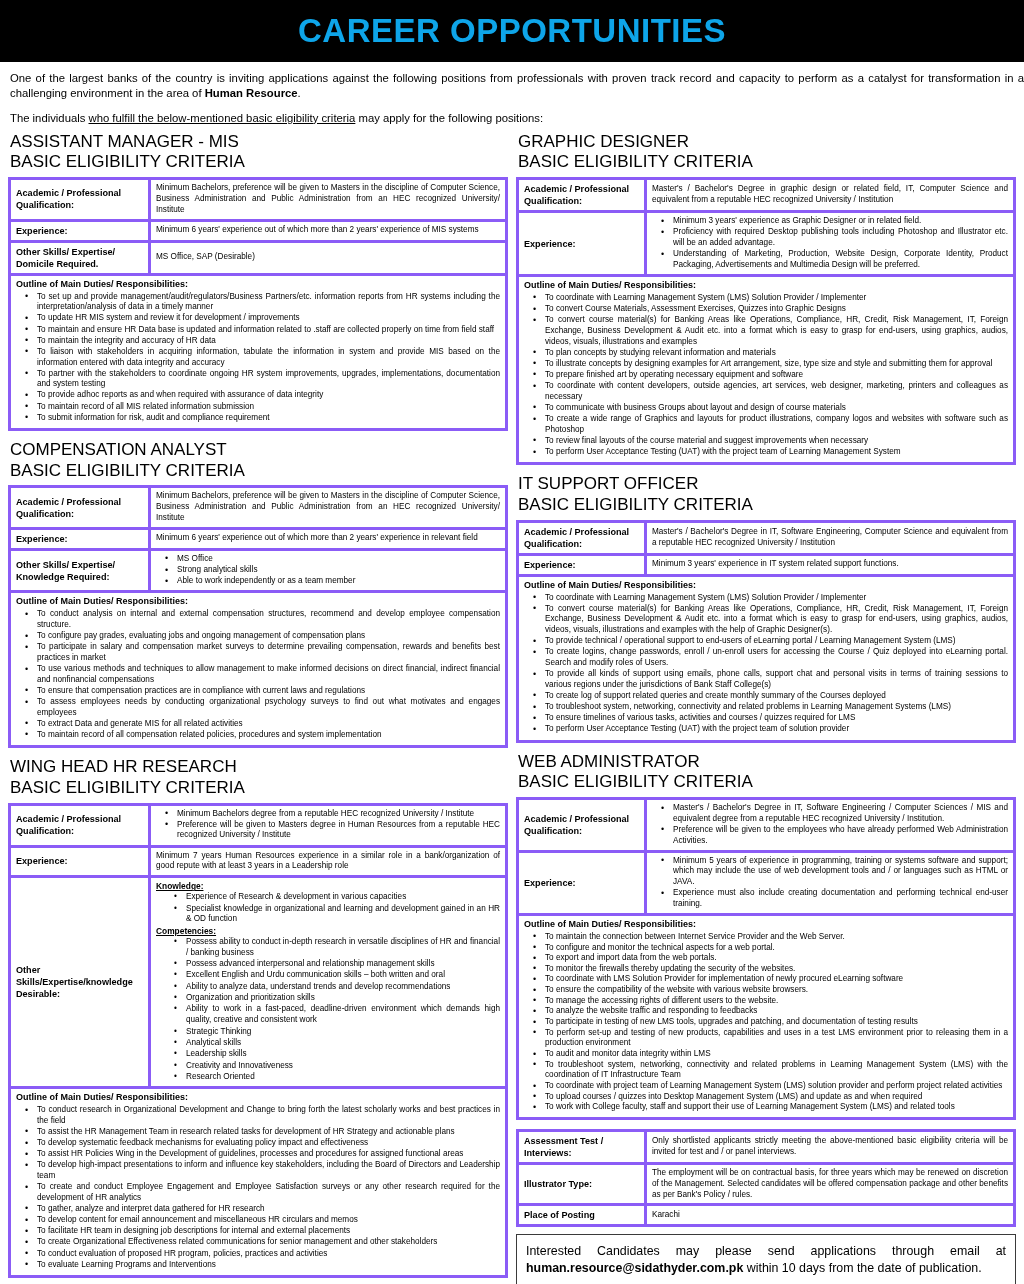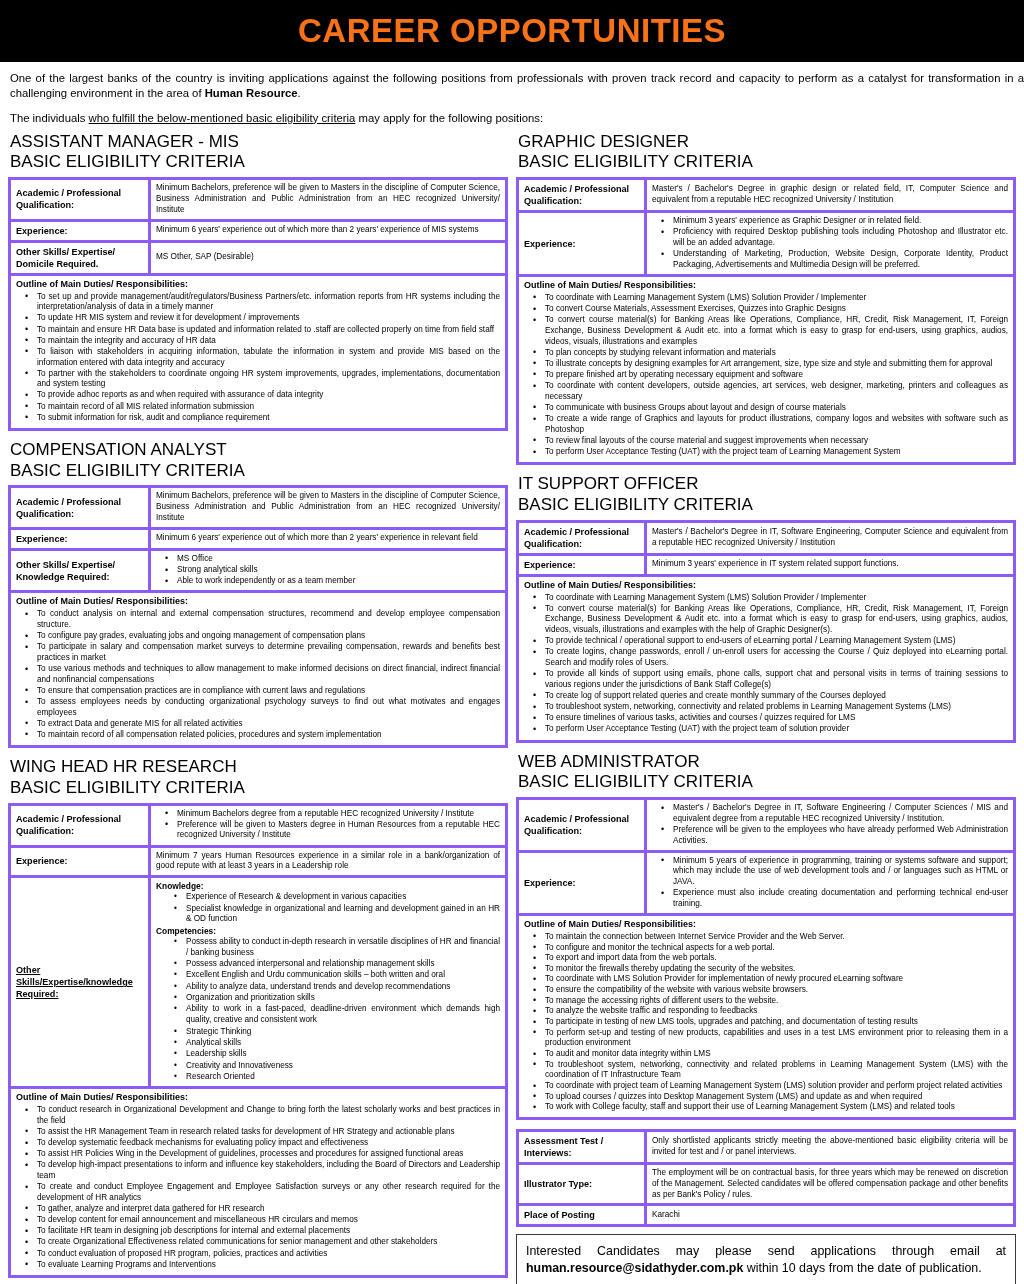--- a/index.html
+++ b/index.html
@@ -8,21 +8,21 @@
     width:1024px; height:1284px;
     background:#ffffff;
     font-family:"Liberation Sans", sans-serif;
     color:#000;
     overflow:hidden;
   }
   .page { width:1024px; height:1284px; position:relative; background:#fff; }
 
   
   .masthead {
-    background:#000; color:#f97316;
+    background:#000; color:#0ea5e9;
     height:62px;
     display:flex; align-items:center; justify-content:center;
   }
   .masthead h1 {
     margin:0;
     font-size:33px; font-weight:bold;
     letter-spacing:0.5px;
   }
 
   
@@ -48,41 +48,41 @@
   table.spec td {
     border:3px solid #8b5cf6;
     padding:3px 5px;
     vertical-align:middle;
     font-size:8.2px;
     line-height:1.32;
   }
   table.spec td.lbl {
     width:140px; font-weight:bold; font-size:9.1px; vertical-align:middle;
   }
-  table.spec td.lbl.top { vertical-align:middle;text-decoration:underline; }
+  table.spec td.lbl.top { vertical-align:middle; }
   table.spec td.val { text-align:justify; }
   table.spec td.val.jst { text-align:justify; }
   .duties-cell { padding:3px 5px 4px 5px !important; }
   .duties-head { font-weight:bold; font-size:9px; margin-bottom:1px; }
 
   ul.bul { margin:0; padding:0 0 0 21px; list-style:none; }
   ul.bul li {
     position:relative; margin:0 0 0.5px 0;
     font-size:8.2px; line-height:1.3; text-align:justify;
   }
   ul.bul li:before {
     content:"\2022"; position:absolute; left:-12px; top:-0.5px; font-size:9px;
   }
   ul.bul.tight li { margin-bottom:0; }
 
   ul.inner { margin:0; padding:0 0 0 30px; list-style:none; }
   ul.inner li { position:relative; font-size:8.2px; line-height:1.32; text-align:justify; margin-bottom:0.5px; }
   ul.inner li:before { content:"\2022"; position:absolute; left:-12px; }
 
-  .grp-head { font-weight:bold; font-size:8.4px; margin:0 0 0 0; }
+  .grp-head { font-weight:bold; text-decoration:underline; font-size:8.4px; margin:0 0 0 0; }
 
   
   .col-right table.spec td.lbl { width:128px; }
 
   
   .notice {
     border:1px solid #3a3a3a;
     margin-top:7px;
     padding:8px 9px 6px 9px;
   }
@@ -124,21 +124,21 @@
           </tr>
           <tr>
             <td class="lbl">Experience:</td>
             <td class="val">Minimum 6 years' experience out of which more than 2 years' experience of MIS systems</td>
           </tr>
           <tr>
             <td class="lbl">
               <span>Other Skills/ Expertise/</span><br>
               <span>Domicile Required.</span>
             </td>
-            <td class="val">MS Other, SAP (Desirable)</td>
+            <td class="val">MS Office, SAP (Desirable)</td>
           </tr>
           <tr>
             <td class="duties-cell" colspan="2">
               <div class="duties-head">Outline of Main Duties/ Responsibilities:</div>
               <ul class="bul">
                     <li>To set up and provide management/audit/regulators/Business Partners/etc. information reports from HR systems including the interpretation/analysis of data in a timely manner</li>
                     <li>To update HR MIS system and review it for development / improvements</li>
                     <li>To maintain and ensure HR Data base is updated and information related to .staff are collected properly on time from field staff</li>
                     <li>To maintain the integrity and accuracy of HR data</li>
                     <li>To liaison with stakeholders in acquiring information, tabulate the information in system and provide MIS based on the information entered with data integrity and accuracy</li>
@@ -223,21 +223,21 @@
             </td>
           </tr>
           <tr>
             <td class="lbl">Experience:</td>
             <td class="val jst">Minimum 7 years Human Resources experience in a similar role in a bank/organization of good repute with at least 3 years in a Leadership role</td>
           </tr>
           <tr>
             <td class="lbl top">
               <span>Other</span><br>
               <span>Skills/Expertise/knowledge</span><br>
-              <span>Required:</span>
+              <span>Desirable:</span>
             </td>
             <td class="val">
               <div class="grp-head">Knowledge:</div>
               <ul class="inner">
                     <li>Experience of Research &amp; development in various capacities</li>
                     <li>Specialist knowledge in organizational and learning and development gained in an HR &amp; OD function</li>
                   </ul>
               <div class="grp-head">Competencies:</div>
               <ul class="inner">
                     <li>Possess ability to conduct in-depth research in versatile disciplines of HR and financial / banking business</li>

